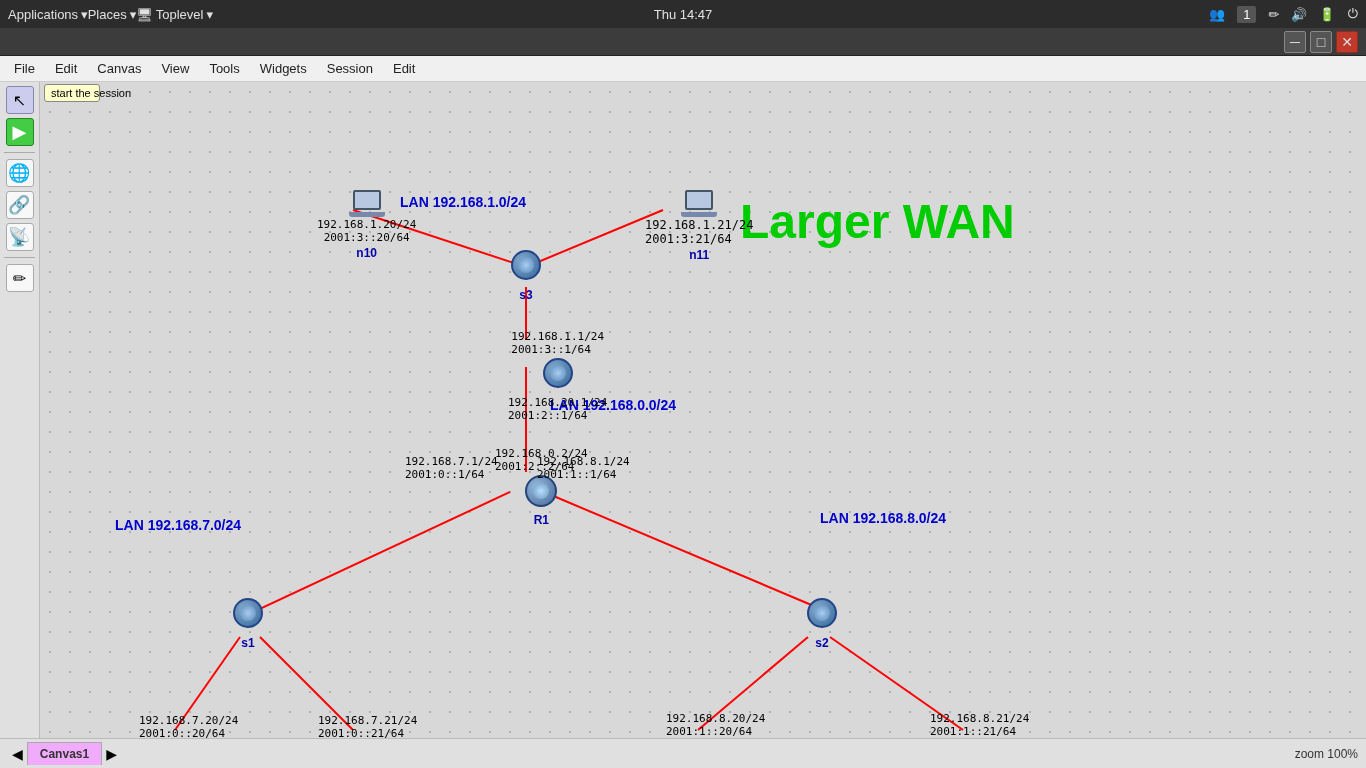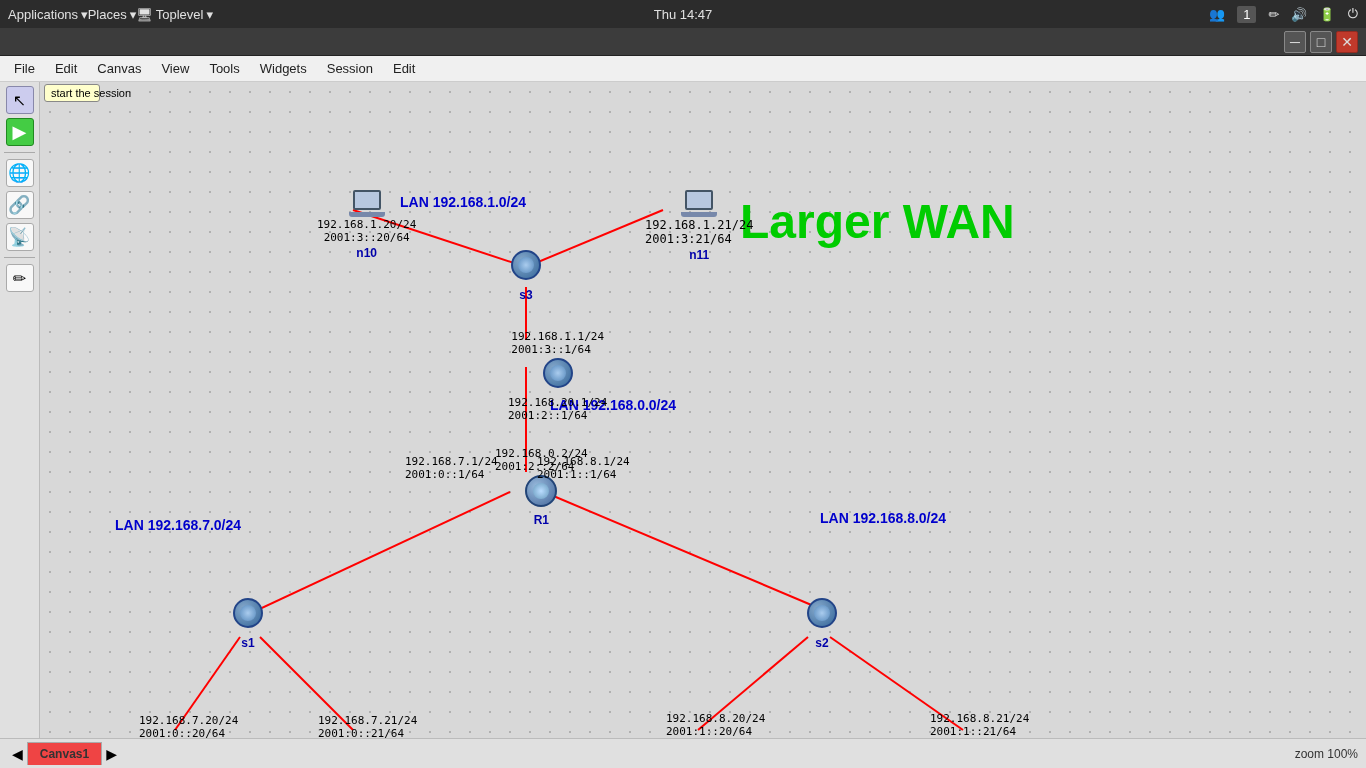--- a/index.html
+++ b/index.html
@@ -164,21 +164,21 @@
       justify-content: space-between;
     }
     .canvas-tab {
       padding: 4px 12px;
       background: #c8c8c8;
       border: 1px solid #aaa;
       border-bottom: none;
       font-size: 12px;
       cursor: pointer;
     }
-    .canvas-tab.active { background: #ef4444; font-weight: bold; }
+    .canvas-tab.active { background: #f0abfc; font-weight: bold; }
 
     
     .laptop-icon {
       width: 36px; height: 28px;
       position: relative;
     }
     .laptop-screen {
       width: 28px; height: 20px;
       background: #b8c8e0;
       border: 2px solid #445566;

